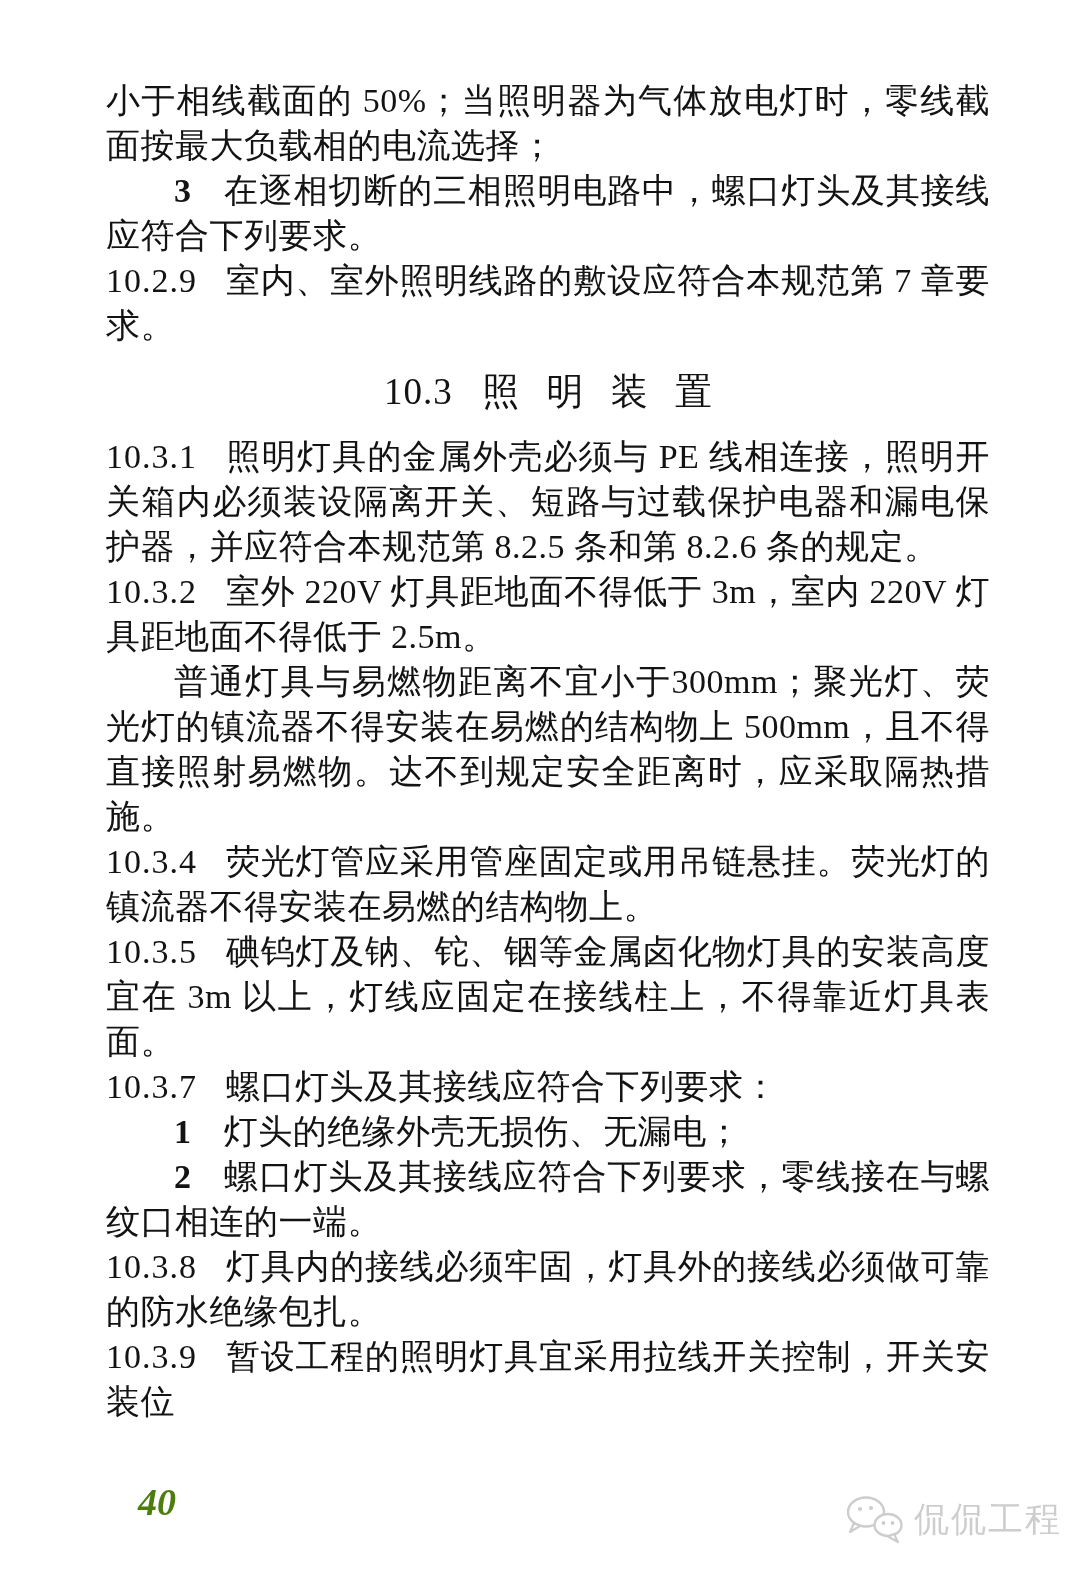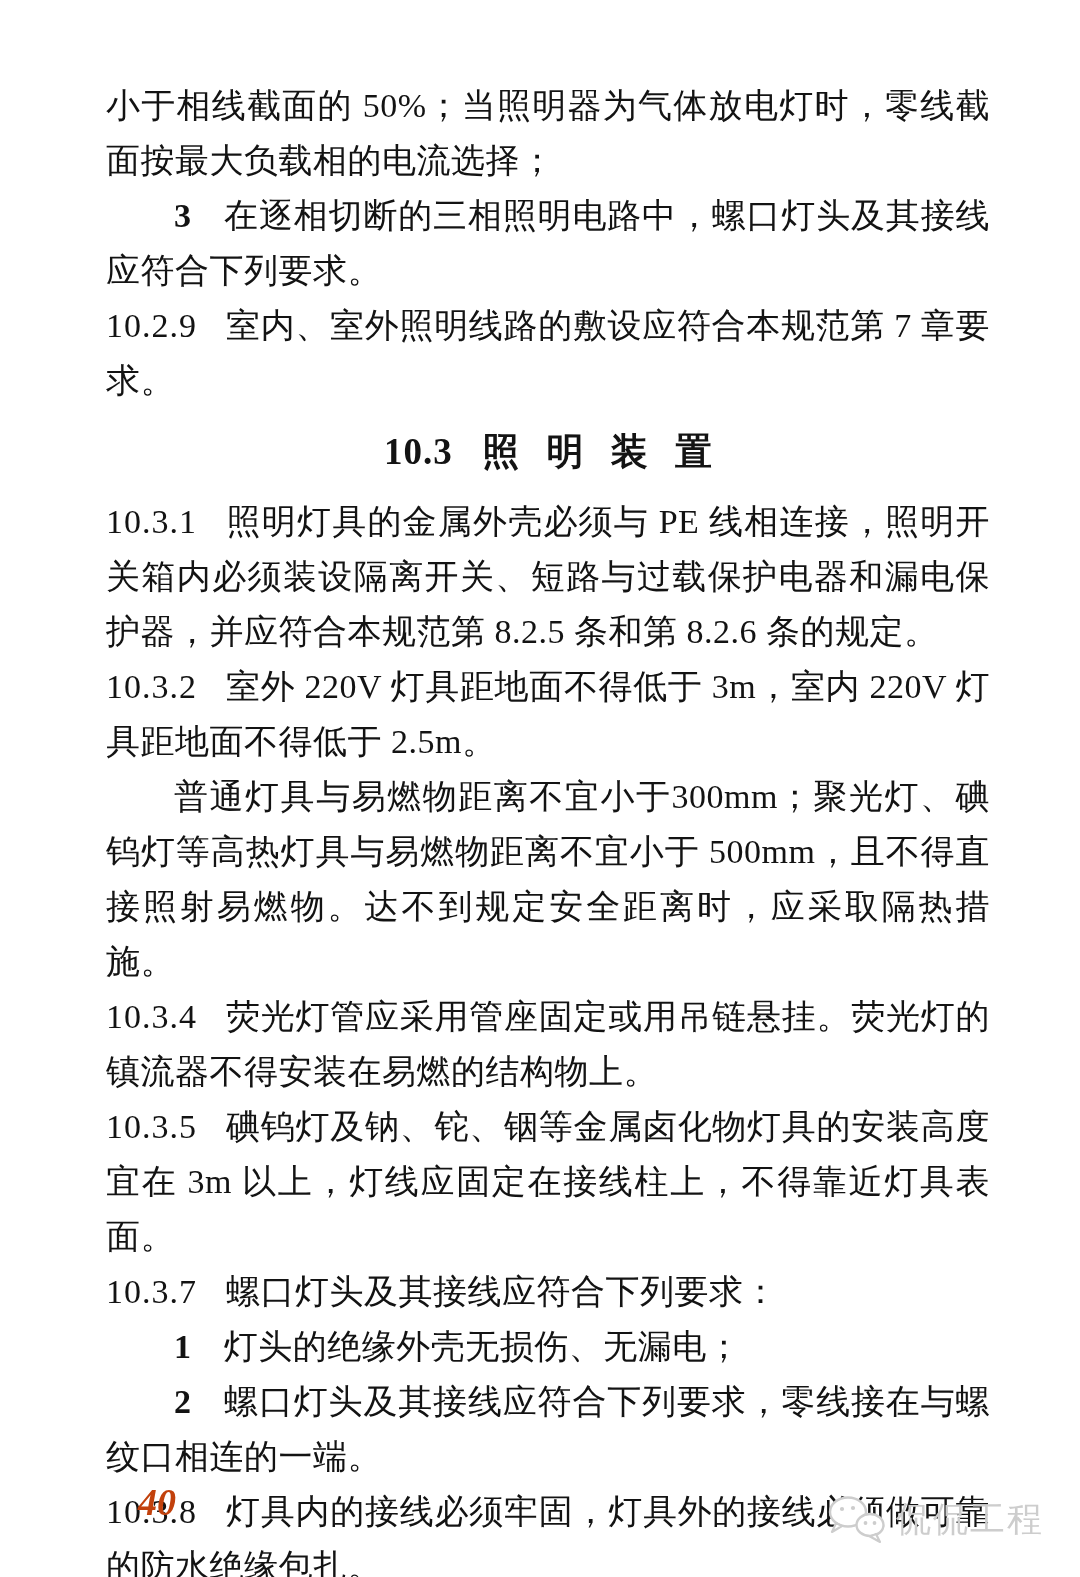--- a/index.html
+++ b/index.html
@@ -19,64 +19,64 @@
   }
   .content {
     position: absolute;
     top: 78px;
     left: 106px;
     width: 884px;
   }
   .para {
     margin: 0;
     font-size: 34px;
-    line-height: 55px;
+    line-height: 45px;
     text-align: justify;
     letter-spacing: 0.5px;
   }
   .para.indent {
     text-indent: 2em;
   }
   .num {
     font-weight: normal;
     letter-spacing: 1px;
     margin-right: 0.85em;
   }
   .item-num {
     font-weight: bold;
     margin-right: 0.95em;
   }
   .heading {
     margin: 0;
     padding: 21px 0 20px 0;
     font-size: 37px;
     line-height: 45px;
-    font-weight: bold;
+    font-weight: normal;
     text-align: center;
   }
   .heading .heading-num {
     margin-right: 0.8em;
     letter-spacing: 1px;
   }
   .heading .heading-title {
     word-spacing: 18px;
   }
   .page-number {
     position: absolute;
     left: 138px;
     top: 1480px;
     font-size: 38px;
     font-style: italic;
     font-weight: bold;
     font-family: "Liberation Serif", "DejaVu Serif", serif;
-    color: #c2410c;
+    color: #4d7c0f;
   }
   .watermark {
     position: absolute;
-    right: 36px;
+    right: 18px;
     top: 1494px;
     display: flex;
     align-items: center;
     gap: 8px;
     color: #c9c9c9;
   }
   .watermark-text {
     font-family: "Liberation Sans", "DejaVu Sans", sans-serif;
     font-size: 35px;
     letter-spacing: 2px;
@@ -98,21 +98,21 @@
     <p class="para indent"><b class="item-num">3</b><span>在逐相切断的三相照明电路中，螺口灯头及其接线应符合下列要求。</span></p>
 
     <p class="para"><b class="num">10.2.9</b><span>室内、室外照明线路的敷设应符合本规范第 7 章要求。</span></p>
 
     <h2 class="heading"><span class="heading-num">10.3</span><span class="heading-title">照 明 装 置</span></h2>
 
     <p class="para"><b class="num">10.3.1</b><span>照明灯具的金属外壳必须与 PE 线相连接，照明开关箱内必须装设隔离开关、短路与过载保护电器和漏电保护器，并应符合本规范第 8.2.5 条和第 8.2.6 条的规定。</span></p>
 
     <p class="para"><b class="num">10.3.2</b><span>室外 220V 灯具距地面不得低于 3m，室内 220V 灯具距地面不得低于 2.5m。</span></p>
 
-    <p class="para indent">普通灯具与易燃物距离不宜小于300mm；聚光灯、碘钨灯等高热灯具与易燃物距离不宜小于 500mm，且不得直接照射易燃物。达不到规定安全距离时，应采取隔热措施。</p>
+    <p class="para indent">普通灯具与易燃物距离不宜小于300mm；聚光灯、荧光灯的镇流器不得安装在易燃的结构物上 500mm，且不得直接照射易燃物。达不到规定安全距离时，应采取隔热措施。</p>
 
 
     <p class="para"><b class="num">10.3.4</b><span>荧光灯管应采用管座固定或用吊链悬挂。荧光灯的镇流器不得安装在易燃的结构物上。</span></p>
 
     <p class="para"><b class="num">10.3.5</b><span>碘钨灯及钠、铊、铟等金属卤化物灯具的安装高度宜在 3m 以上，灯线应固定在接线柱上，不得靠近灯具表面。</span></p>
 
 
     <p class="para"><b class="num">10.3.7</b><span>螺口灯头及其接线应符合下列要求：</span></p>
 
     <p class="para indent"><b class="item-num">1</b><span>灯头的绝缘外壳无损伤、无漏电；</span></p>

